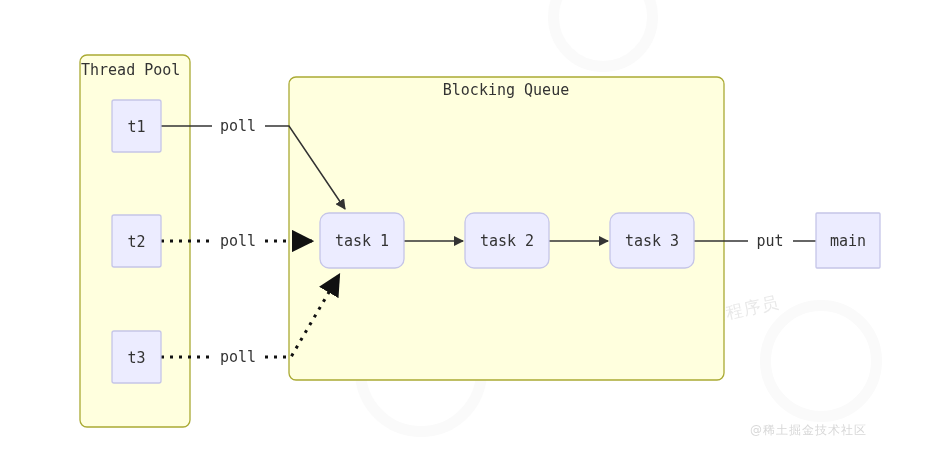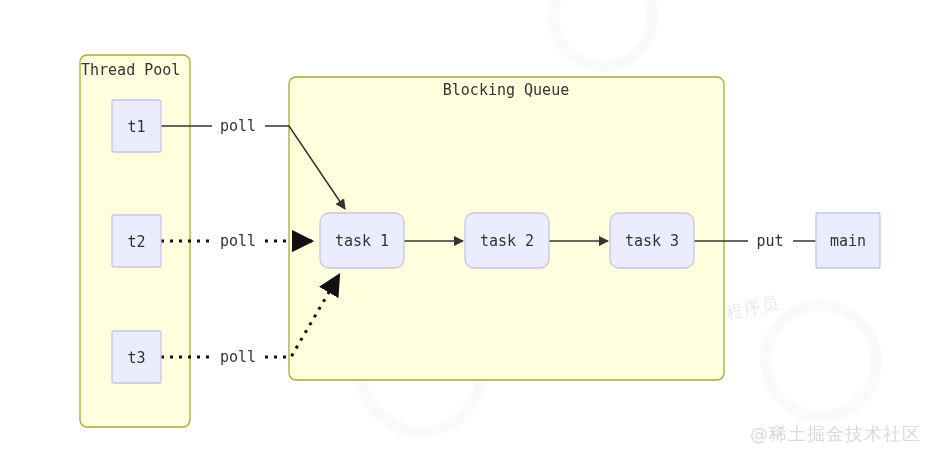--- a/index.html
+++ b/index.html
@@ -142,14 +142,14 @@
       <rect x="610" y="213" width="84" height="55" rx="9" ry="9" fill="#ececff" stroke="#c5c5e8" stroke-width="1.3"></rect>
       <text class="node-label" x="652" y="246" text-anchor="middle">task 3</text>
     </g>
 
     <g>
       <rect x="816" y="213" width="64" height="55" rx="1" ry="1" fill="#ececff" stroke="#c5c5e8" stroke-width="1.3"></rect>
       <text class="node-label" x="848" y="246" text-anchor="middle">main</text>
     </g>
   </svg>
 
-  <div class="wm-text" style="left:750px; top:422px; color:#d8d8d8; font-size:18px;">@稀土掘金技术社区</div>
+  <div class="wm-text" style="left:750px; top:422px; color:#d8d8d8; font-size:12px;">@稀土掘金技术社区</div>
 </div>
 
 </body></html>

